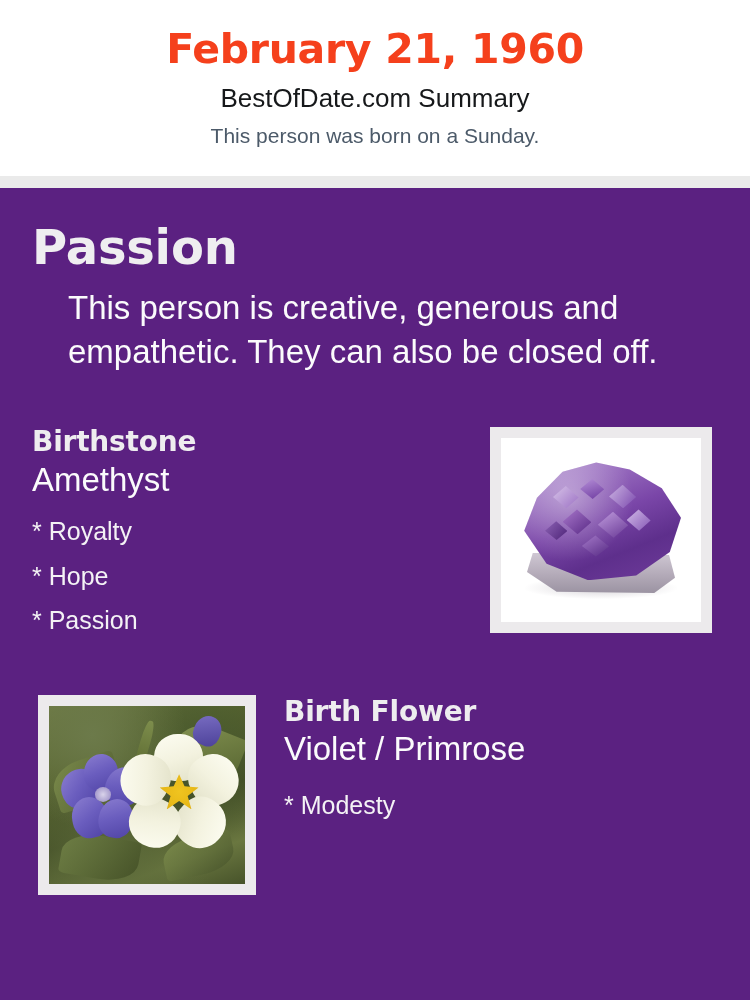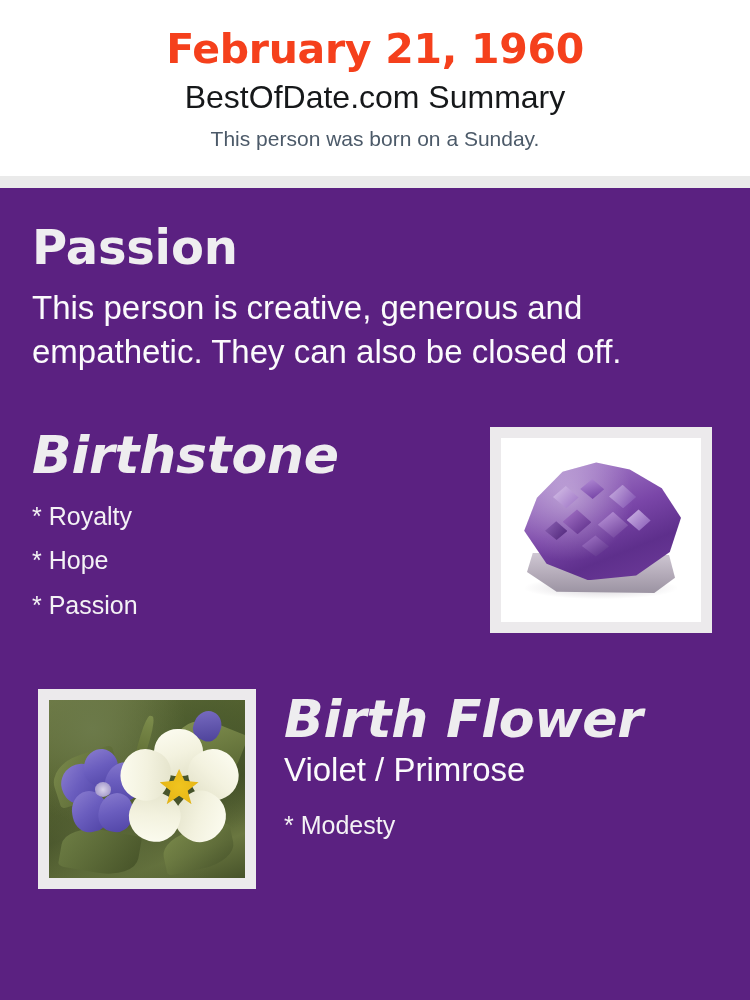--- a/index.html
+++ b/index.html
@@ -30,24 +30,25 @@
   }
   .header-date {
     font-size:41px;
     font-weight:bold;
     color:#F5401C;
     letter-spacing:-0.3px;
     line-height:1.15;
     font-family:"DejaVu Sans", sans-serif;
   }
   .header-site {
-    font-size:32px;
+    font-size:26px;
     font-weight:normal;
     color:#16181a;
     line-height:1.5;
+    margin-top:6px;
     font-family:"Liberation Sans", sans-serif;
   }
   .header-note {
     font-size:21px;
     font-weight:normal;
     color:#4c5a69;
     line-height:1.45;
     margin-top:3px;
     font-family:"Liberation Sans", sans-serif;
   }
@@ -77,35 +78,35 @@
   }
 
   .sign-desc {
     margin-top:14px;
     font-size:33px;
     font-weight:normal;
     color:#fbfbfc;
     line-height:1.32;
     max-width:680px;
     font-family:"Liberation Sans", sans-serif;
+    margin-left:36px;
   }
 
   
   .stone-block {
     position:relative;
     margin-top:54px;
     min-height:210px;
   }
   .section-heading {
-    font-size:52px;
+    font-size:28px;
     font-weight:bold;
     color:#eeedef;
     line-height:1.08;
     letter-spacing:-0.2px;
-    font-style:italic;
   }
   .section-sub {
     font-size:33px;
     font-weight:normal;
     color:#fbfbfc;
     line-height:1.2;
     margin-top:2px;
     font-family:"Liberation Sans", sans-serif;
   }
   .trait-list { margin-top:10px; list-style:none; }
@@ -296,20 +297,21 @@
             <span class="facet f4"></span>
             <span class="facet f5"></span>
             <span class="facet f6"></span>
             <span class="facet f7"></span>
             <span class="facet f8"></span>
           </div>
         </div>
       </div>
 
       <div class="section-heading">Birthstone</div>
+      <div class="section-sub">Amethyst</div>
       <ul class="trait-list">
         <li class="trait-item">* Royalty</li>
         <li class="trait-item">* Hope</li>
         <li class="trait-item">* Passion</li>
       </ul>
     </div>
 
     <div class="flower-block">
 
       <div class="photo-frame" id="flower-frame">

